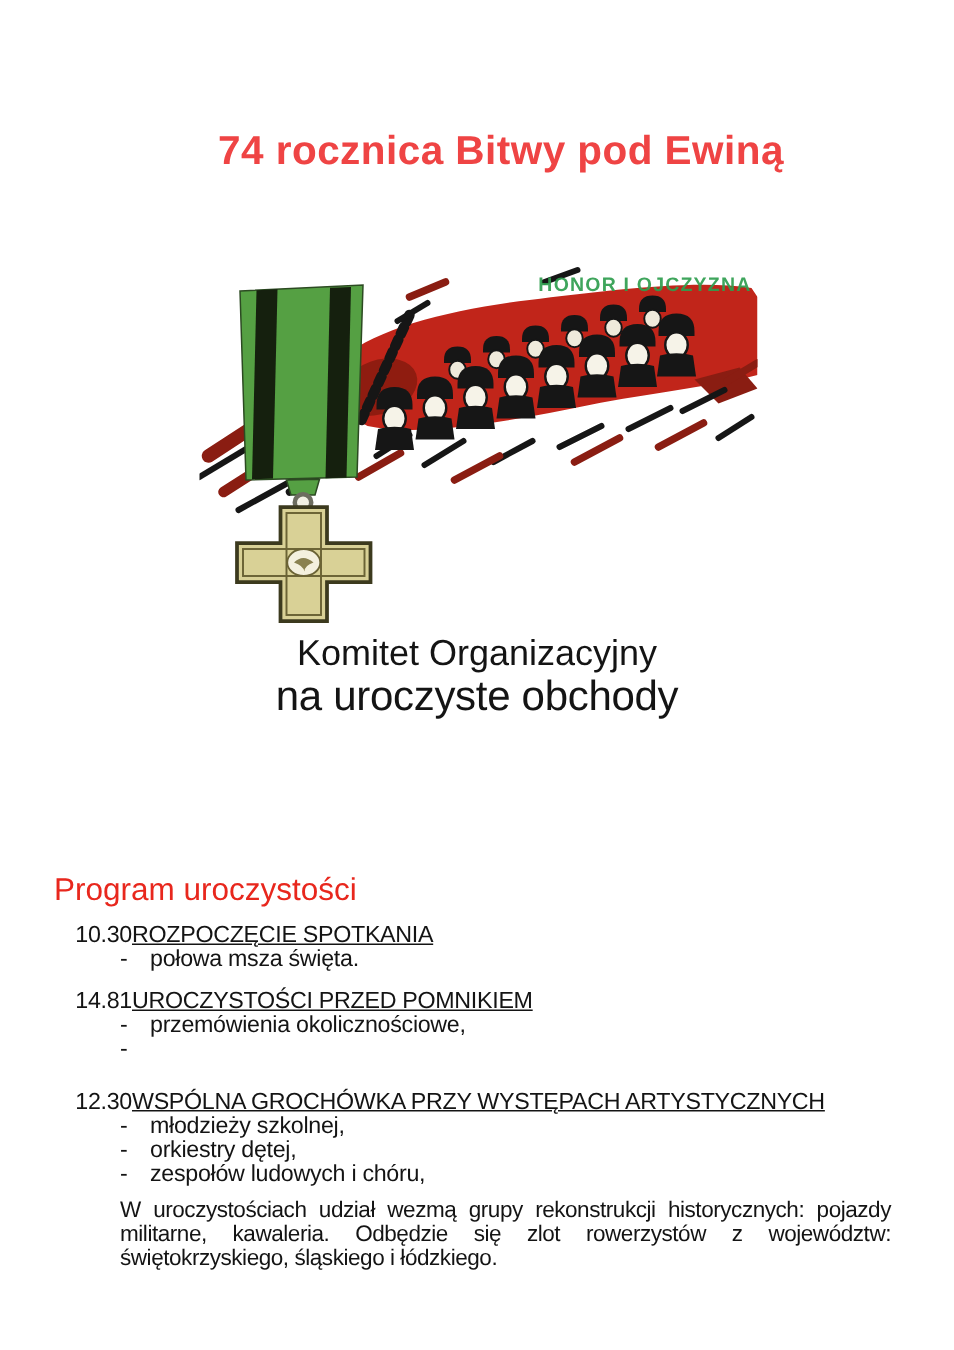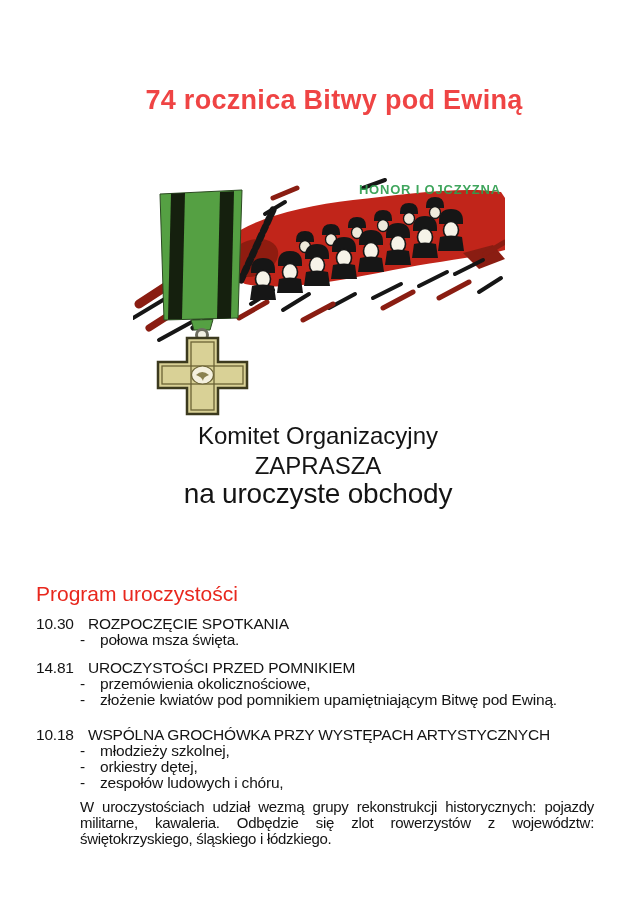--- a/index.html
+++ b/index.html
@@ -24,22 +24,22 @@
   .inv-md { font-size:28px; line-height:26px; letter-spacing:-0.2px; }
   .program-heading {
     position:absolute; left:36px; top:582px; margin:0;
     font-size:21px; line-height:24px; font-weight:normal; color:#e8271d;text-align:center;
   }
   .schedule {
     position:absolute; left:36px; top:615px; width:576px;
     font-size:15.5px; line-height:17px; letter-spacing:-0.2px; color:#141414;
   }
   .sched-head { display:flex; }
-  .time { flex:0 0 52px; }
-  .ptitle { flex:1; }
+  .time { flex:0 0 52px;text-align:right; }
+  .ptitle { flex:1;text-decoration:underline; }
   .sub { display:flex; padding-left:44px; line-height:16px; }
   .dash { flex:0 0 20px; }
   .gap-sm { margin-top:11px; }
   .gap-md { margin-top:18px; }
   .note {
     margin:8px 16px 0 44px; width:514px; text-align:justify;
     font-size:15px; line-height:16px; letter-spacing:-0.3px; color:#141414;
   }
 </style>
 </head>
@@ -129,21 +129,20 @@
         <ellipse cx="69.5" cy="217" rx="11" ry="9" fill="#f4f0de" stroke="#6b6335" stroke-width="1.2"></ellipse>
         <path d="M63,217 q6,-6 13,0 q-6,2 -6,6 q-1,-4 -7,-6 z" fill="#8a8150"></path>
       </g>
 
       <text class="caption-text" x="368" y="36" text-anchor="end" fill="#2f9e4f">HONOR I OJCZYZNA</text>
     </svg>
   </div>
 
   <div class="invite">
     <div class="inv-lg">Komitet Organizacyjny</div>
-    <div class="inv-lg">ZAPRASZA</div>
     <div class="inv-md">na uroczyste obchody</div>
   </div>
 
   <h2 class="program-heading">Program uroczystości</h2>
 
   <div class="schedule">
 
     <div class="sched-item">
       <div class="sched-head">
         <span class="time">10.30</span>
@@ -159,27 +158,26 @@
       <div class="sched-head">
         <span class="time">14.81</span>
         <span class="ptitle">UROCZYSTOŚCI PRZED POMNIKIEM</span>
       </div>
       <div class="sub">
         <span class="dash">-</span>
         <span>przemówienia okolicznościowe,</span>
       </div>
       <div class="sub">
         <span class="dash">-</span>
-        <span>złożenie kwiatów pod pomnikiem upamiętniającym Bitwę pod Ewiną.</span>
       </div>
     </div>
 
     <div class="sched-item gap-md">
       <div class="sched-head">
-        <span class="time">10.18</span>
+        <span class="time">12.30</span>
         <span class="ptitle">WSPÓLNA GROCHÓWKA PRZY WYSTĘPACH ARTYSTYCZNYCH</span>
       </div>
       <div class="sub">
         <span class="dash">-</span>
         <span>młodzieży szkolnej,</span>
       </div>
       <div class="sub">
         <span class="dash">-</span>
         <span>orkiestry dętej,</span>
       </div>

